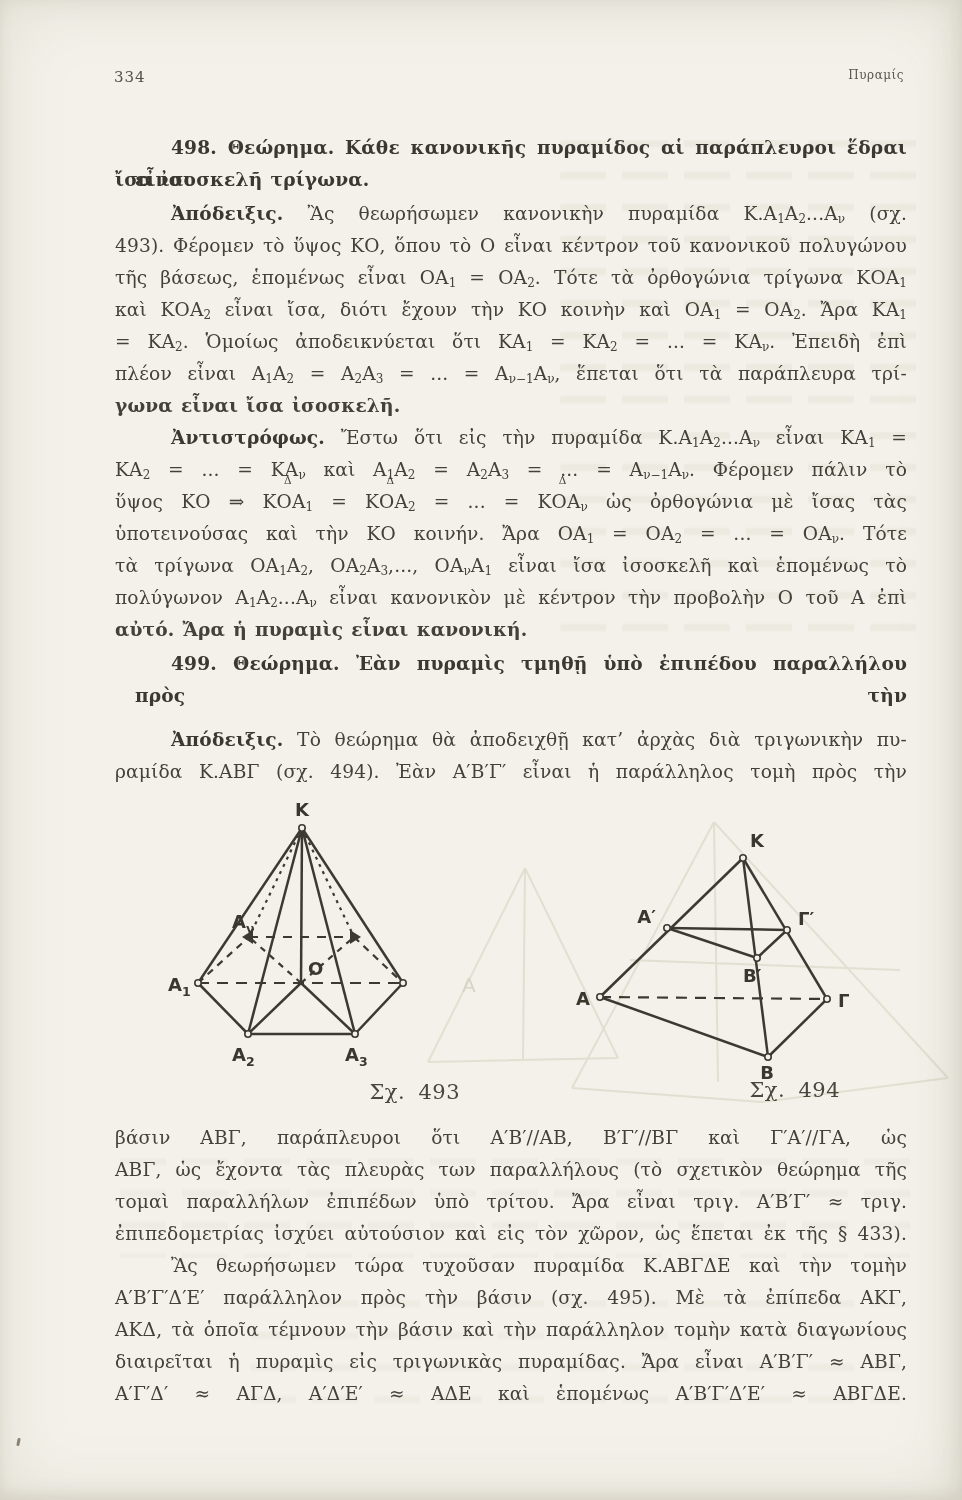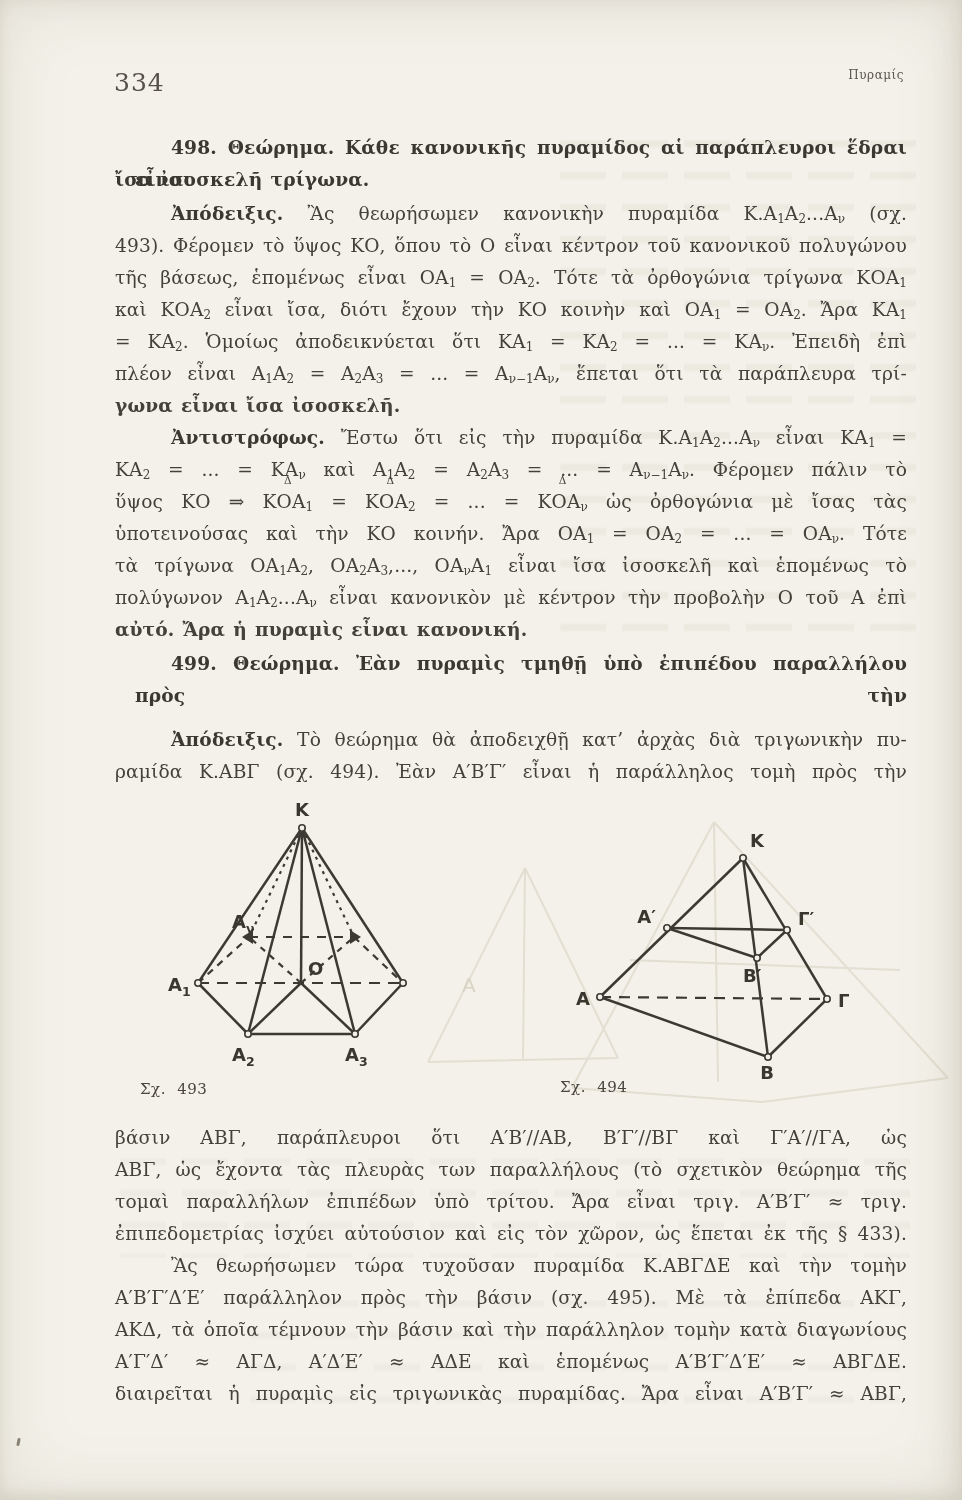--- a/index.html
+++ b/index.html
@@ -8,21 +8,21 @@
     background:#f3f1e9;
     font-family:"DejaVu Serif", serif;
     color:#44413a;
   }
   .page::after{
     content:""; position:absolute; inset:0; pointer-events:none;
     box-shadow: inset 0 0 70px rgba(125,114,90,.14), inset -10px 0 24px rgba(125,114,90,.10), inset 0 -6px 14px rgba(125,114,90,.10);
   }
   
   .running-head{position:absolute; left:0; top:68px; width:962px; height:30px;}
-  .pagenum{position:absolute; left:114px; top:0; font-size:25px; color:#56524a; letter-spacing:1px;}
+  .pagenum{position:absolute; left:114px; top:0; font-size:15px; color:#56524a; letter-spacing:1px;}
   .head-title{position:absolute; right:58px; top:0; font-size:12px; color:#5c5850; letter-spacing:.5px;}
   
   .para{position:absolute; left:115px; width:792px;}
   .ln{
     height:32px; line-height:32px; font-size:18.6px;
     letter-spacing:.15px; word-spacing:1.5px; white-space:normal;
     text-align:justify; text-align-last:justify; overflow:visible;
   }
   .ln.last{text-align:left; text-align-last:left;font-weight:bold;}
   .ln.ind{text-indent:36px;margin-left:20px;}
@@ -30,22 +30,22 @@
   sub{font-size:12px; line-height:0; vertical-align:-3px; letter-spacing:0;}
   .tri{position:relative; display:inline-block;}
   .tri .tm{position:absolute; top:-11px; left:50%; transform:translateX(-50%); font-size:10.5px; line-height:1; font-weight:400;}
   
   .figsvg{position:absolute;}
   .fig-stroke{stroke:#3c3933; fill:none;}
   .vdot{fill:#f3f1e9; stroke:#3c3933; stroke-width:1.6;}
   .flabel{font-family:"DejaVu Sans", sans-serif; font-size:18px; font-weight:600; fill:#3a372f;}
   .fsub{font-size:12.5px; font-weight:600;}
   .caption{
-    position:absolute; height:24px; text-align:left;
-    font-size:15px; color:#4a463e; word-spacing:6px; letter-spacing:.5px;
+    position:absolute; height:24px; text-align:right;
+    font-size:21px; color:#4a463e; word-spacing:6px; letter-spacing:.5px;
   }
   
   .ghost-svg{position:absolute; left:0; top:780px;}
   .gline{stroke:#ddd8ca; stroke-width:2; fill:none;}
   .gtext{font-family:"DejaVu Sans", sans-serif; font-size:20px; fill:#d9d4c6;}
   .ghost-band{
     position:absolute; pointer-events:none; opacity:.55; filter:blur(1.2px);
     background:repeating-linear-gradient(180deg, rgba(168,158,132,.17) 0 7px, transparent 7px 32px);
     -webkit-mask-image:repeating-linear-gradient(90deg,#000 0 46px,transparent 46px 62px);
             mask-image:repeating-linear-gradient(90deg,#000 0 46px,transparent 46px 62px);
@@ -191,18 +191,18 @@
     <div class="ln">βάσιν ΑΒΓ, παράπλευροι ὅτι Α′Β′//ΑΒ, Β′Γ′//ΒΓ καὶ Γ′Α′//ΓΑ, ὡς</div>
     <div class="ln">ΑΒΓ, ὡς ἔχοντα τὰς πλευρὰς των παραλλήλους (τὸ σχετικὸν θεώρημα τῆς</div>
     <div class="ln">τομαὶ παραλλήλων ἐπιπέδων ὑπὸ τρίτου. Ἄρα εἶναι τριγ. Α′Β′Γ′ ≈ τριγ.</div>
     <div class="ln">ἐπιπεδομετρίας ἰσχύει αὐτούσιον καὶ εἰς τὸν χῶρον, ὡς ἕπεται ἐκ τῆς § 433).</div>
   </section>
 
   <section class="para" style="top:1250px;">
     <div class="ln ind">Ἂς θεωρήσωμεν τώρα τυχοῦσαν πυραμίδα Κ.ΑΒΓΔΕ καὶ τὴν τομὴν</div>
     <div class="ln">Α′Β′Γ′Δ′Ε′ παράλληλον πρὸς τὴν βάσιν (σχ. 495). Μὲ τὰ ἐπίπεδα ΑΚΓ,</div>
     <div class="ln">ΑΚΔ, τὰ ὁποῖα τέμνουν τὴν βάσιν καὶ τὴν παράλληλον τομὴν κατὰ διαγωνίους</div>
+    <div class="ln">διαιρεῖται ἡ πυραμὶς εἰς τριγωνικὰς πυραμίδας. Ἄρα εἶναι Α′Β′Γ′ ≈ ΑΒΓ,</div>
     <div class="ln">Α′Γ′Δ′ ≈ ΑΓΔ, Α′Δ′Ε′ ≈ ΑΔΕ καὶ ἑπομένως Α′Β′Γ′Δ′Ε′ ≈ ΑΒΓΔΕ.</div>
-    <div class="ln">διαιρεῖται ἡ πυραμὶς εἰς τριγωνικὰς πυραμίδας. Ἄρα εἶναι Α′Β′Γ′ ≈ ΑΒΓ,</div>
   </section>
 
   <div class="speck"></div>
 </div>
 
 </body></html>

